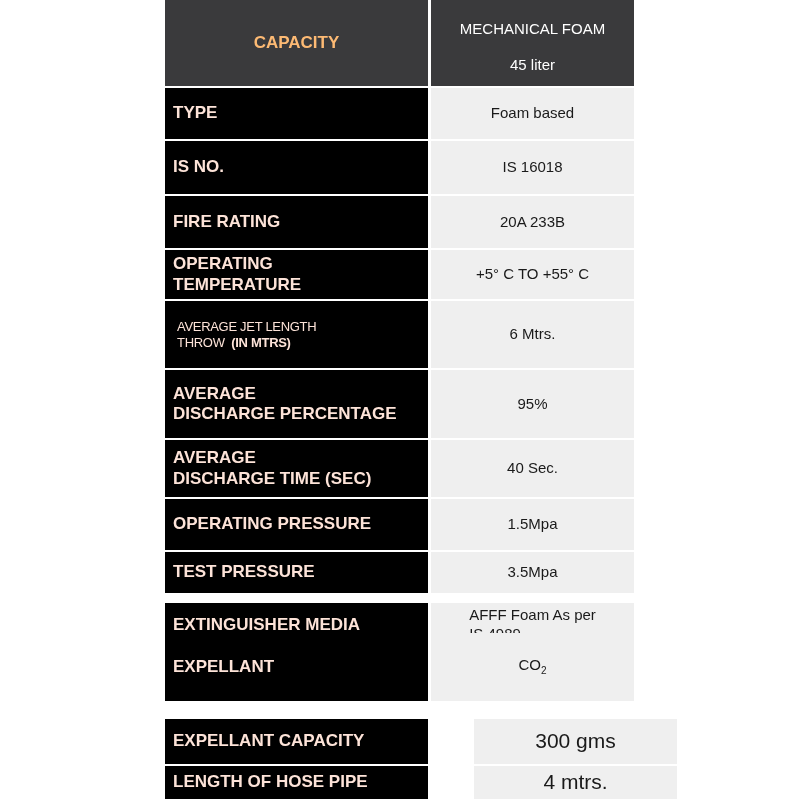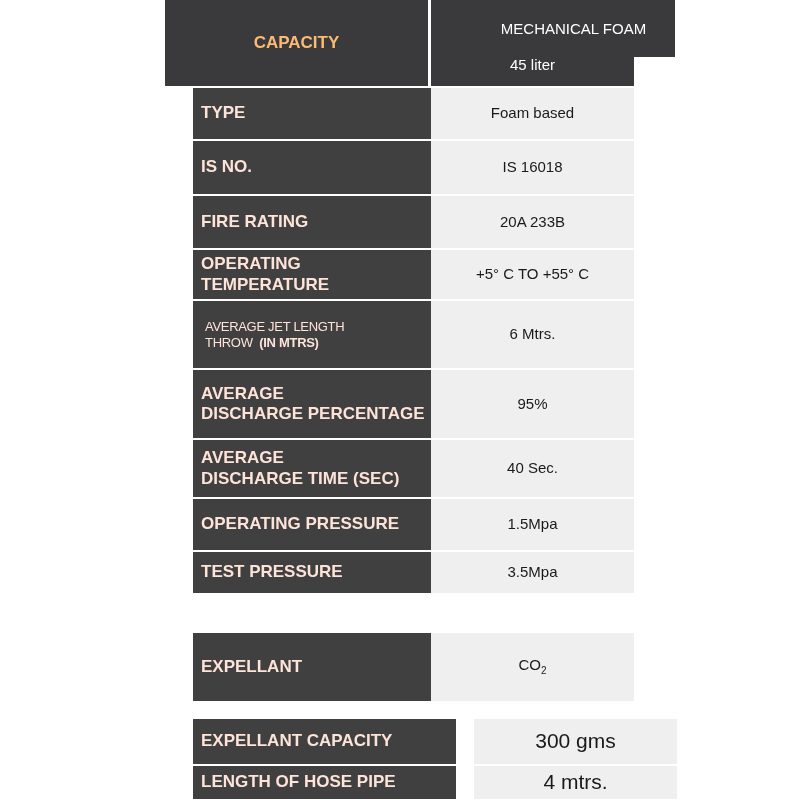--- a/index.html
+++ b/index.html
@@ -7,37 +7,37 @@
            font-family: "Liberation Sans", "DejaVu Sans", sans-serif; }
     .table { position: absolute; left: 165px; top: 0; width: 470px; height: 800px; }
     .hdr-left { position: absolute; left: 0; top: 0; width: 263px; height: 86px;
                 background: #3a3a3c; color: #fdba74; font-weight: bold; font-size: 17px;
                 display: flex; align-items: center; justify-content: center; }
     .hdr-right { position: absolute; left: 266px; width: 203px; background: #3a3a3c;
                  color: #ffffff; font-size: 15px; display: flex; align-items: center;
                  justify-content: center; }
     .row { position: absolute; left: 0; width: 470px; }
     .cell-l { position: absolute; left: 0; top: 0; bottom: 0; width: 263px;
-              background: #404040; color: #fde3d8; font-weight: bold; font-size: 17px;
+              background: #000000; color: #fde3d8; font-weight: bold; font-size: 17px;
               display: flex; align-items: center; padding-left: 8px; box-sizing: border-box;
-              line-height: 1.2; margin-left: 28px; }
+              line-height: 1.2; }
     .cell-l.small { font-size: 13px; font-weight: normal; letter-spacing: -0.3px; }
     .cell-l.small b { font-weight: bold; }
     .cell-r { position: absolute; left: 266px; top: 0; bottom: 0; width: 203px;
               background: #efefef; color: #1a1a1a; font-size: 15px;
               display: flex; align-items: center; justify-content: center; text-align: left;
               line-height: 1.25; }
     .cell-r.big { font-size: 21px; margin-left: 43px; }
   </style>
 </head>
 <body>
 
 <div class="table">
   <div class="hdr-left">CAPACITY</div>
-  <div class="hdr-right" style="top:0;height:57px;padding-left:41px;">MECHANICAL FOAM</div>
+  <div class="hdr-right" style="top:0;height:57px;">MECHANICAL FOAM</div>
   <div class="hdr-right" style="top:43px;height:43px;">45 liter</div>
 
   <div class="row" style="top:88px;height:51px;">
     <div class="cell-l">TYPE</div>
     <div class="cell-r">Foam based</div>
   </div>
 
   <div class="row" style="top:141px;height:53px;">
     <div class="cell-l">IS NO.</div>
     <div class="cell-r">IS 16018</div>
@@ -91,20 +91,29 @@
   <div class="row" style="top:499px;height:51px;">
     <div class="cell-l">OPERATING PRESSURE</div>
     <div class="cell-r">1.5Mpa</div>
   </div>
 
   <div class="row" style="top:552px;height:41px;">
     <div class="cell-l">TEST PRESSURE</div>
     <div class="cell-r">3.5Mpa</div>
   </div>
 
+  <div class="row" style="top:603px;height:44px;">
+    <div class="cell-l">EXTINGUISHER MEDIA</div>
+    <div class="cell-r">
+      <div>
+        <div>AFFF Foam As per</div>
+        <div>IS 4989</div>
+      </div>
+    </div>
+  </div>
 
   <div class="row" style="top:633px;height:68px;">
     <div class="cell-l">EXPELLANT</div>
     <div class="cell-r">
       <span><span>CO</span><sub style="font-size:10px;">2</sub></span>
     </div>
   </div>
 
   <div class="row" style="top:719px;height:45px;">
     <div class="cell-l">EXPELLANT CAPACITY</div>

